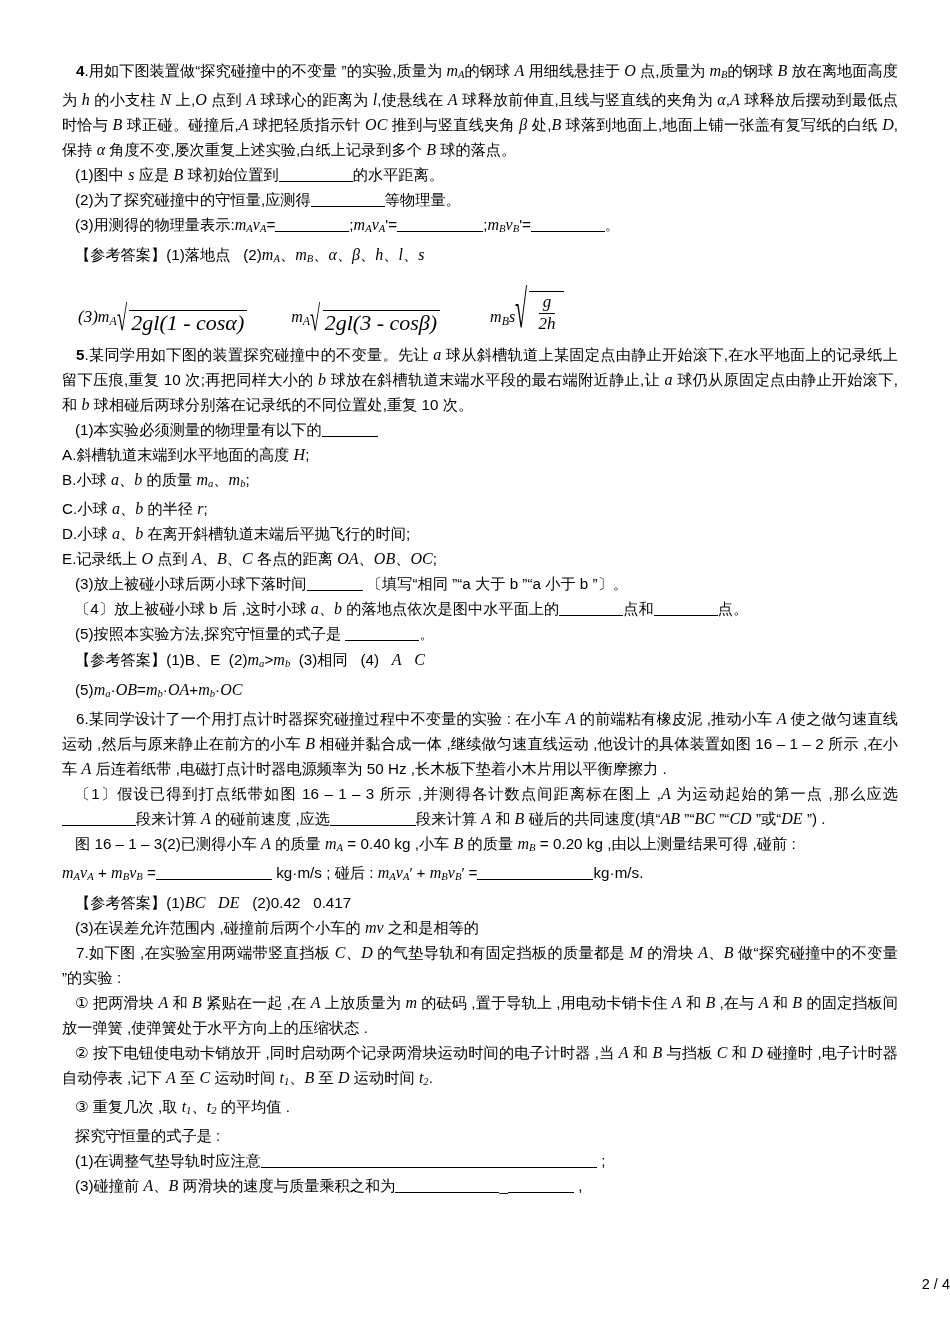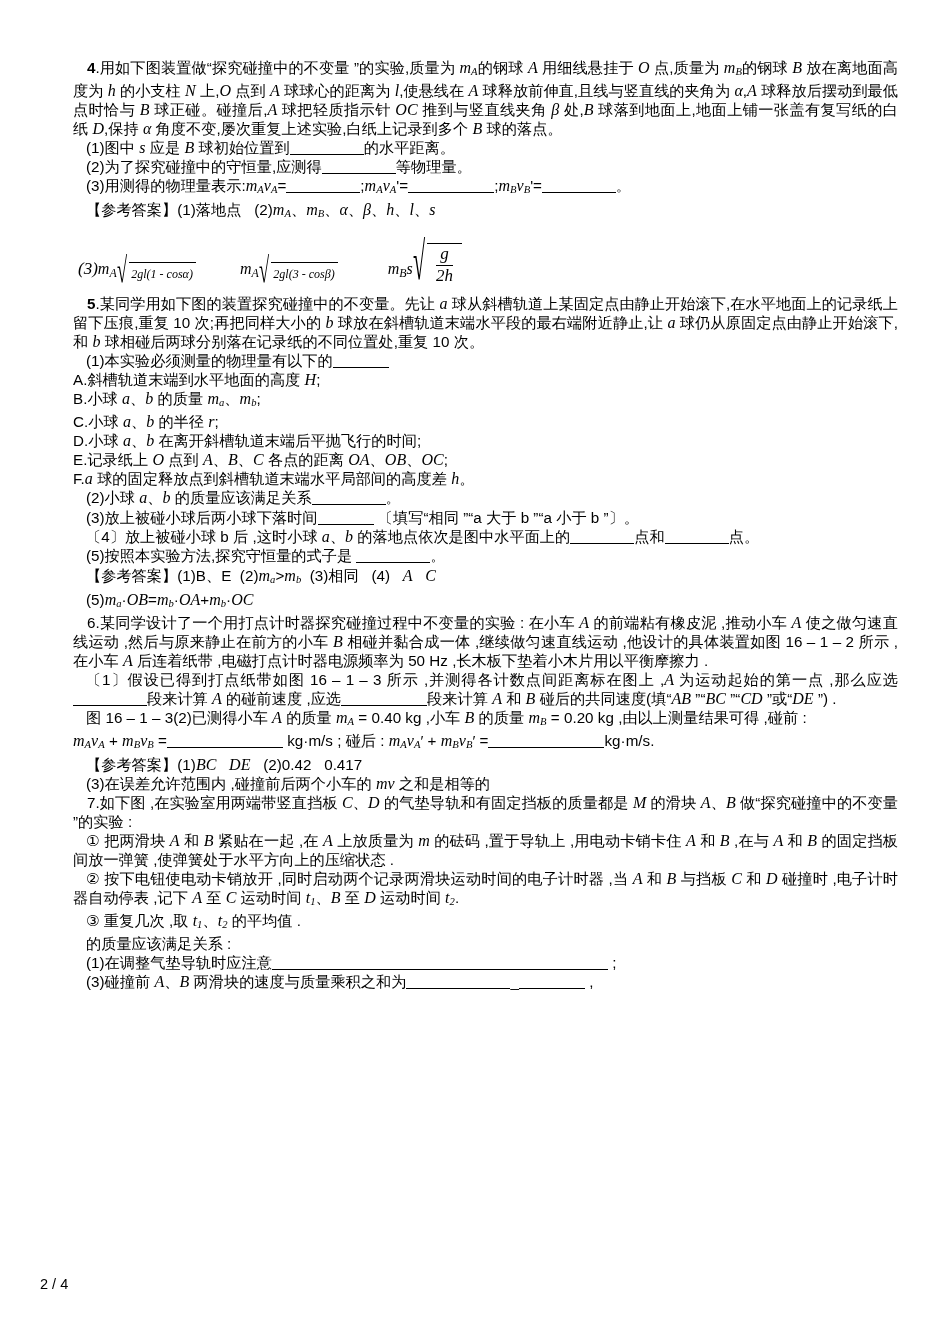--- a/index.html
+++ b/index.html
@@ -18,25 +18,24 @@
   }
   .page {
     position: relative;
     width: 950px;
     height: 1344px;
     box-sizing: border-box;
     padding: 58px 52px 0 62px;
   }
   .block {
     font-size: 15.2px;
-    line-height: 19px;
+    line-height: 25px;
     text-align: justify;
     text-justify: inter-ideograph;
     letter-spacing: 0.02px;
-    margin-left: 11px;
   }
   .q-lead {
     text-indent: 14px;
   }
   .indent1 {
     text-indent: 13px;
   }
   .noindent {
     text-indent: 0;
   }
@@ -97,21 +96,21 @@
     line-height: 1;
     position: relative;
     top: 3px;
     transform: scaleY(1.55) scaleX(0.8);
     transform-origin: bottom left;
   }
   .radicand {
     border-top: 1.2px solid #000;
     padding: 1px 3px 0 2px;
     font-style: italic;
-    font-size: 12px;
+    font-size: 22px;
     line-height: 21px;
   }
   .frac {
     display: inline-flex;
     flex-direction: column;
     align-items: center;
     font-style: italic;
     line-height: 1.08;
     font-size: 17px;
     padding: 0 3px;
@@ -148,24 +147,23 @@
     font-style: italic;
   }
   .spacer-w1 { width: 38px; }
   .spacer-w2 { width: 44px; }
 
   .footer {
     position: absolute;
     left: 0;
     right: 0;
     bottom: 52px;
-    text-align: left;
+    text-align: right;
     font-size: 14.5px;
     font-family: "Liberation Sans", sans-serif;
-    padding-left: 40px;
   }
   .small-circ { font-size: 14px; }
   .ital-ans {
     font-style: italic;
     font-family: "Liberation Serif", serif;
     font-size: 16px;
   }
 </style>
 </head>
 <body>
@@ -241,27 +239,21 @@
   </div>
   <div class="block noindent">
     C.小球&nbsp;<i>a</i>、<i>b</i>&nbsp;的半径&nbsp;<i>r</i>;
   </div>
   <div class="block noindent">
     D.小球&nbsp;<i>a</i>、<i>b</i>&nbsp;在离开斜槽轨道末端后平抛飞行的时间;
   </div>
   <div class="block noindent">
     E.记录纸上&nbsp;<i>O</i>&nbsp;点到&nbsp;<i>A</i>、<i>B</i>、<i>C</i>&nbsp;各点的距离&nbsp;<i>OA</i>、<i>OB</i>、<i>OC</i>;
   </div>
-  <div class="block noindent">
-    F.<i>a</i>&nbsp;球的固定释放点到斜槽轨道末端水平局部间的高度差&nbsp;<i>h</i>。
-  </div>
-
-  <div class="block indent1">
-    (2)小球&nbsp;<i>a</i>、<i>b</i>&nbsp;的质量应该满足关系<span class="blank b-lg"></span><span class="small-circ">。</span>
-  </div>
+
 
   <div class="block indent1">
     (3)放上被碰小球后两小球下落时间<span class="blank b-sm"></span>&nbsp;〔填写“相同 ”“a 大于 b ”“a 小于 b ”〕。
   </div>
 
   <div class="block indent1">
     〔4〕放上被碰小球 b 后 ,这时小球&nbsp;<i>a</i>、<i>b</i>&nbsp;的落地点依次是图中水平面上的<span class="blank b-md"></span>点和<span class="blank b-md"></span>点。
   </div>
 
   <div class="block indent1">
@@ -310,21 +302,21 @@
   </div>
 
   <div class="block indent1">
     ② 按下电钮使电动卡销放开 ,同时启动两个记录两滑块运动时间的电子计时器 ,当&nbsp;<i>A</i>&nbsp;和&nbsp;<i>B</i>&nbsp;与挡板&nbsp;<i>C</i>&nbsp;和&nbsp;<i>D</i>&nbsp;碰撞时 ,电子计时器自动停表 ,记下&nbsp;<i>A</i>&nbsp;至&nbsp;<i>C</i>&nbsp;运动时间&nbsp;<i>t</i><span class="sub">1</span>、<i>B</i>&nbsp;至&nbsp;<i>D</i>&nbsp;运动时间&nbsp;<i>t</i><span class="sub">2</span>.
   </div>
 
   <div class="block indent1">
     ③ 重复几次 ,取&nbsp;<i>t</i><span class="sub">1</span>、<i>t</i><span class="sub">2</span>&nbsp;的平均值 .
   </div>
 
-  <div class="block indent1">的质量应该满足关系 :</div>
+  <div class="block indent1">探究守恒量的式子是 :</div>
 
   <div class="block indent1">
     (1)在调整气垫导轨时应注意<span class="blank b-w330"></span>&nbsp;;
   </div>
 
 
   <div class="block indent1">
     (3)碰撞前&nbsp;<i>A</i>、<i>B</i>&nbsp;两滑块的速度与质量乘积之和为<span class="blank" style="width:104px"></span>_<span class="blank" style="width:66px"></span>&nbsp;,
   </div>
 

